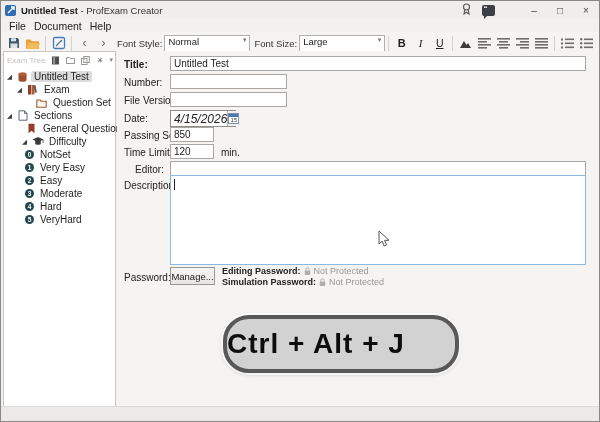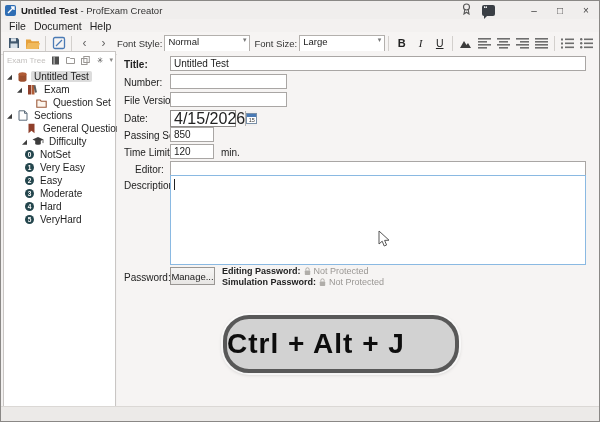--- a/index.html
+++ b/index.html
@@ -57,21 +57,21 @@
           display:flex; align-items:center; justify-content:center; flex:0 0 auto; margin-right:3px;}
 
   
   .form{ position:absolute; left:116px; top:50px; width:484px; height:356px; background:#f6f4f3; }
   .flabel{ position:absolute; font-size:10px; color:#222; }
   .flabel.b{ font-weight:bold; }
   .finput{ position:absolute; height:15px; border:1px solid #a9a6a4; background:#fff; font-size:10px;
            color:#222; padding:0 3px; font-family:"Liberation Sans", sans-serif; }
   .datewrap{ position:absolute; left:53px; top:59px; width:66px; height:17px; border:1px solid #8f8c8a;
              background:#fff; display:flex; align-items:center; }
-  .dateval{ flex:1; font-size:16px; padding-left:3px; color:#222; }
+  .dateval{ flex:1; font-size:12px; padding-left:3px; color:#222;font-style:italic; }
   .calbtn{ width:17px; height:15px; border-left:1px solid #b5b2b0; background:#f2f0ef;
            display:flex; align-items:center; justify-content:center; }
   .cal{ width:11px; height:11px; border:1px solid #7a90a8; background:#fff; position:relative; font-size:5.5px;
         color:#333; display:flex; align-items:flex-end; justify-content:center; }
   .cal:before{ content:""; position:absolute; top:0; left:0; right:0; height:3px; background:#4a7ab5; }
   .descbox{ position:absolute; left:53px; top:124px; width:416px; height:90px; border:1px solid #8ab9e2;
             background:#fff; resize:none; font-family:"Liberation Sans", sans-serif; font-size:10px; outline:none;}
   .caret{ position:absolute; left:57px; top:128px; width:1px; height:11px; background:#222; }
   .managebtn{ position:absolute; left:53px; top:216px; width:45px; height:18px; background:linear-gradient(#f6f5f4,#e8e6e4);
               border:1px solid #9a9794; font-size:9.5px; color:#222; display:flex; align-items:center; justify-content:center;}

